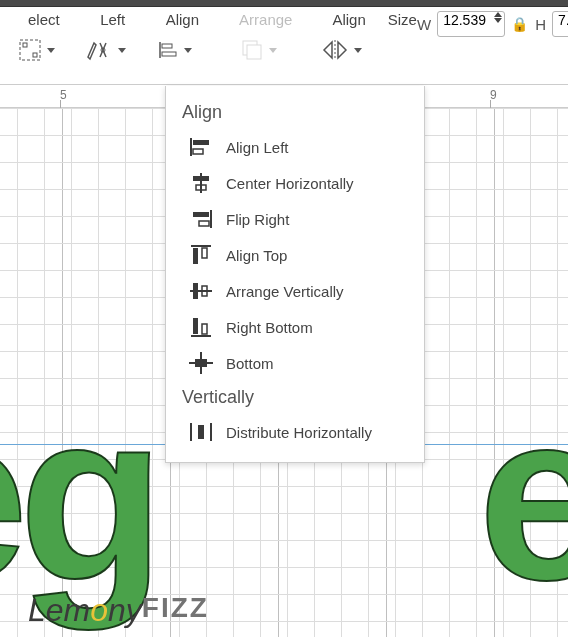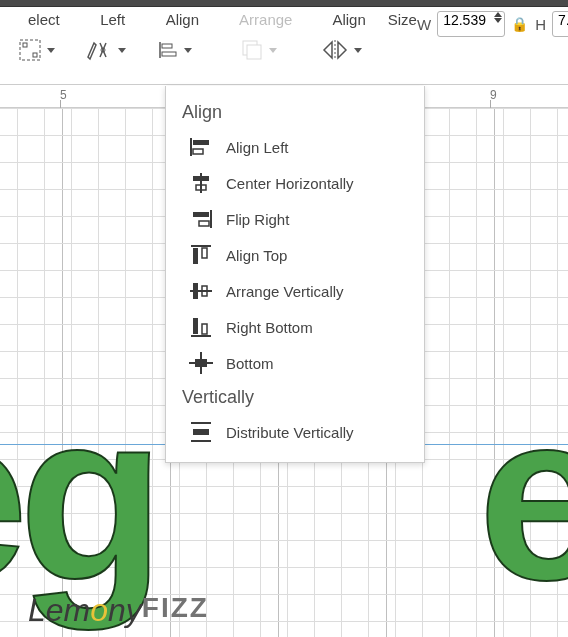--- a/index.html
+++ b/index.html
@@ -215,26 +215,26 @@
             <rect x="6" y="7" width="12" height="8" fill="#3a3a3a"></rect>
           </svg>
         </span>
       <span>Bottom</span>
     </div>
 
     <div class="sect">Vertically</div>
 
     <div class="item">
       <span class="ic">
-          <svg width="22" height="22" viewBox="0 0 22 22">
-            <line x1="1" y1="2" x2="21" y2="2" stroke="#3a3a3a" stroke-width="2"></line>
-            <line x1="1" y1="20" x2="21" y2="20" stroke="#3a3a3a" stroke-width="2"></line>
-            <rect x="3" y="8" width="16" height="6" fill="#3a3a3a"></rect>
-          </svg>
-        </span>
-      <span>Distribute Vertically</span>
+          <svg width="24" height="20" viewBox="0 0 24 20">
+            <line x1="2" y1="1" x2="2" y2="19" stroke="#3a3a3a" stroke-width="2"></line>
+            <line x1="22" y1="1" x2="22" y2="19" stroke="#3a3a3a" stroke-width="2"></line>
+            <rect x="9" y="3" width="6" height="14" fill="#3a3a3a"></rect>
+          </svg>
+        </span>
+      <span>Distribute Horizontally</span>
     </div>
   </div>
 </div>
 
 <div class="watermark">
   <span class="lem"><span>Lem</span><span class="o">o</span><span>ny</span></span><span class="fizz">FIZZ</span>
 </div>
 
 </body></html>

